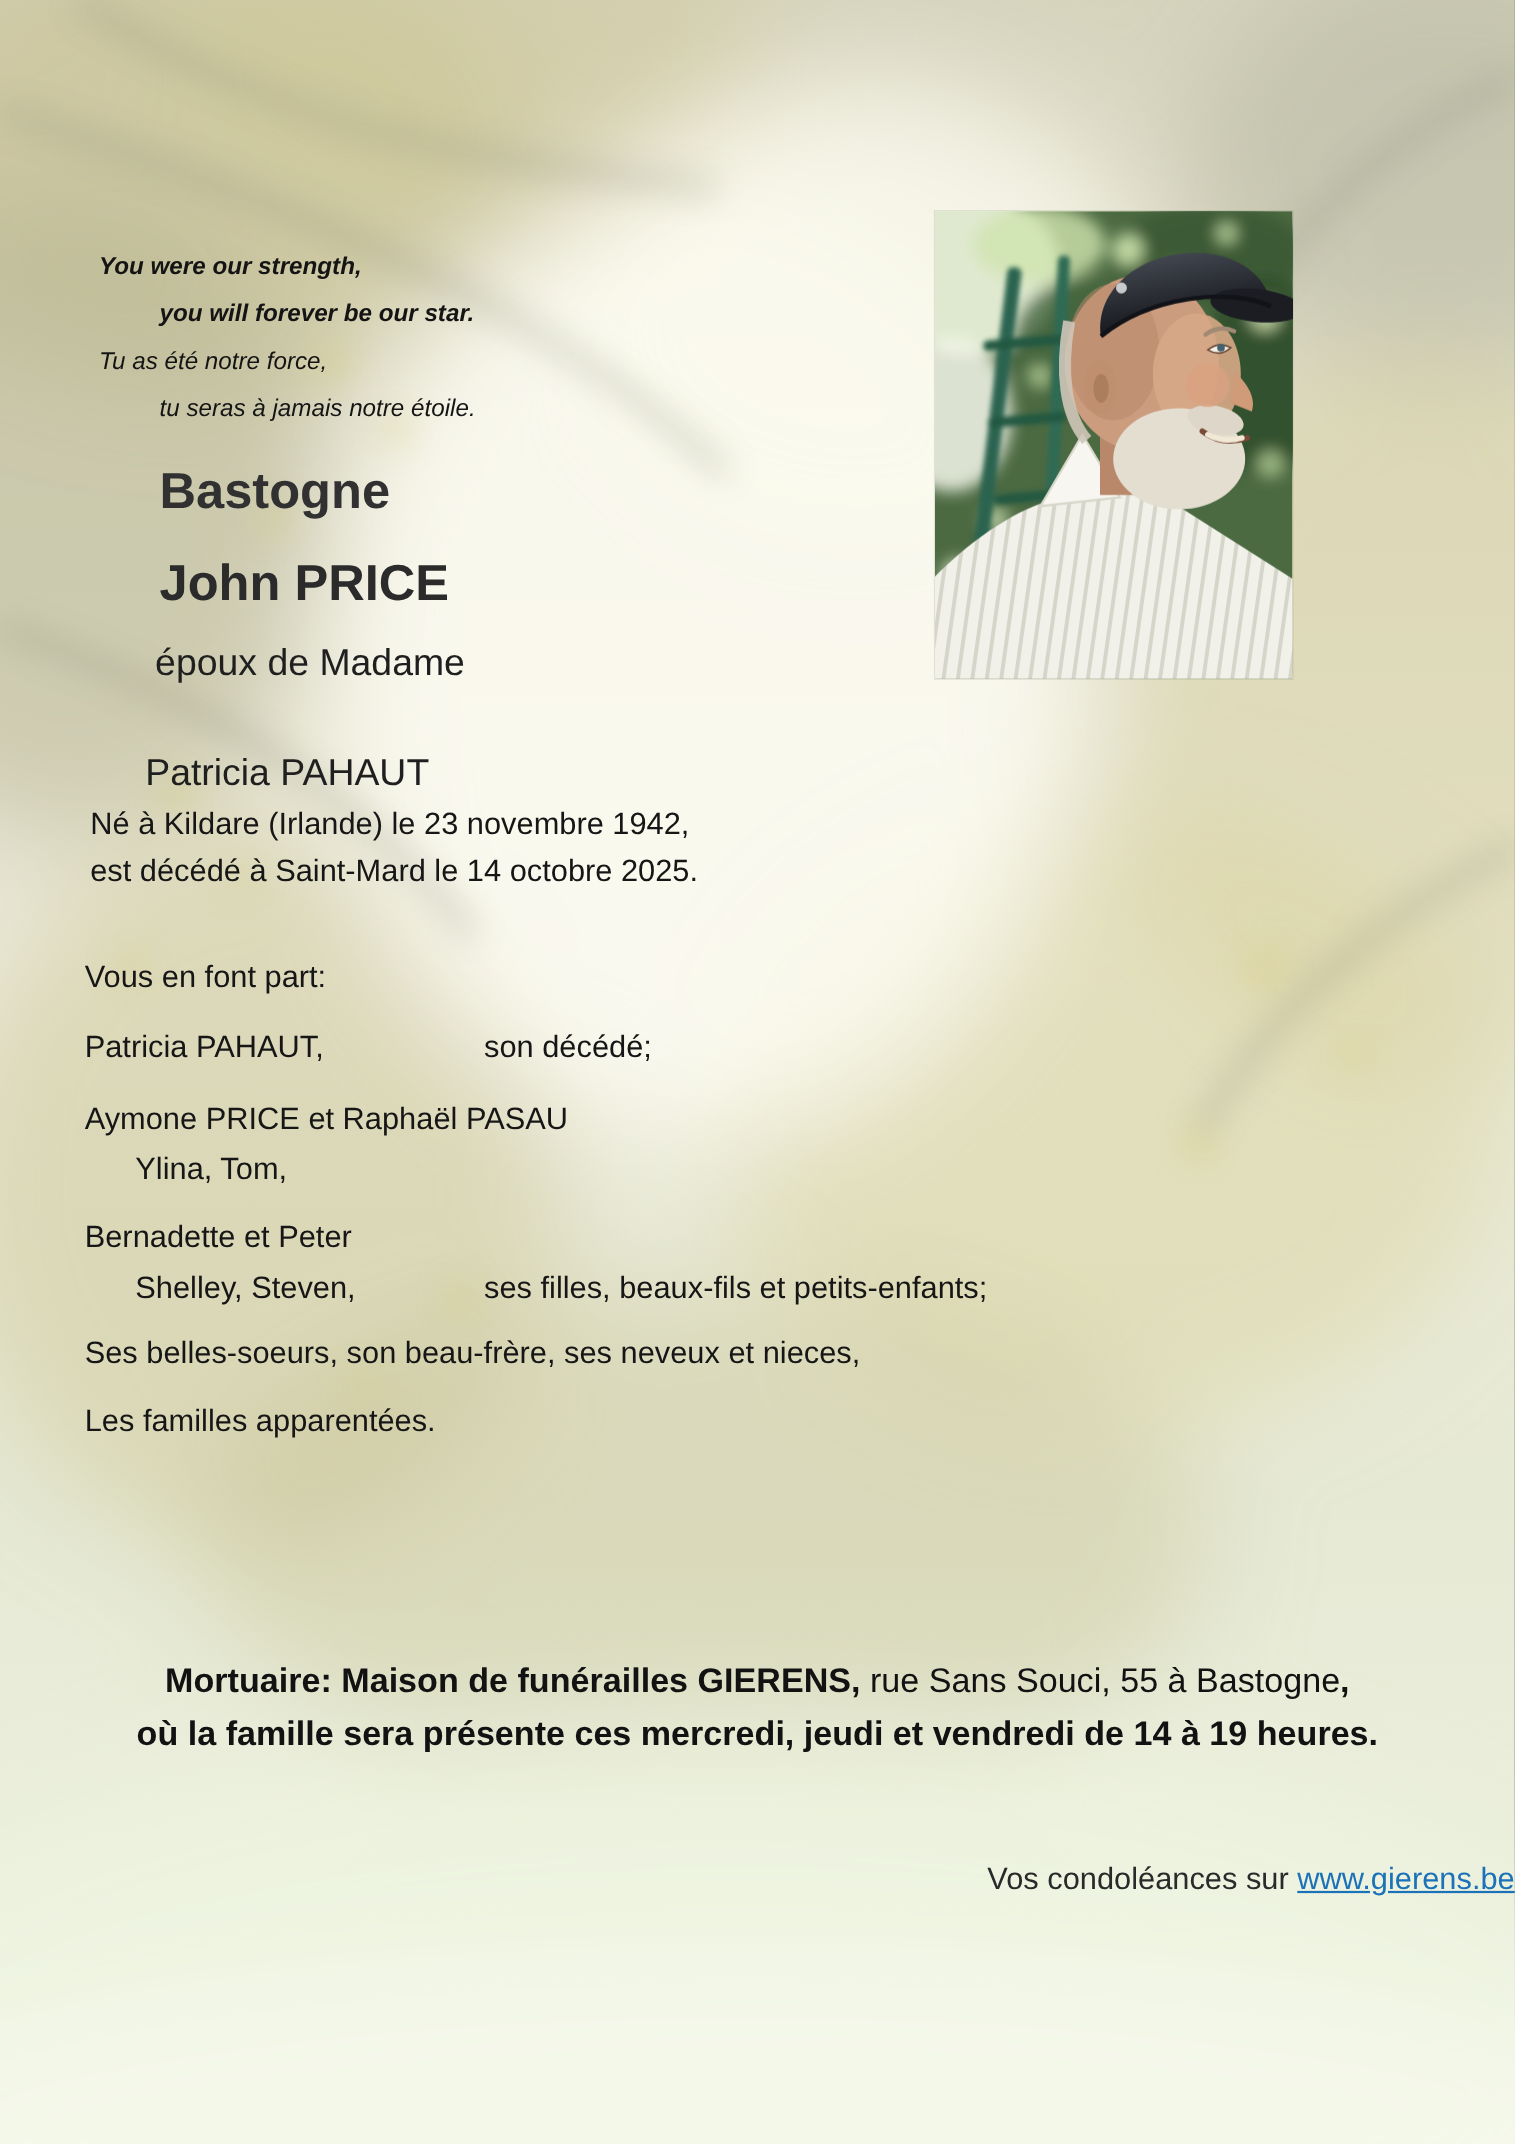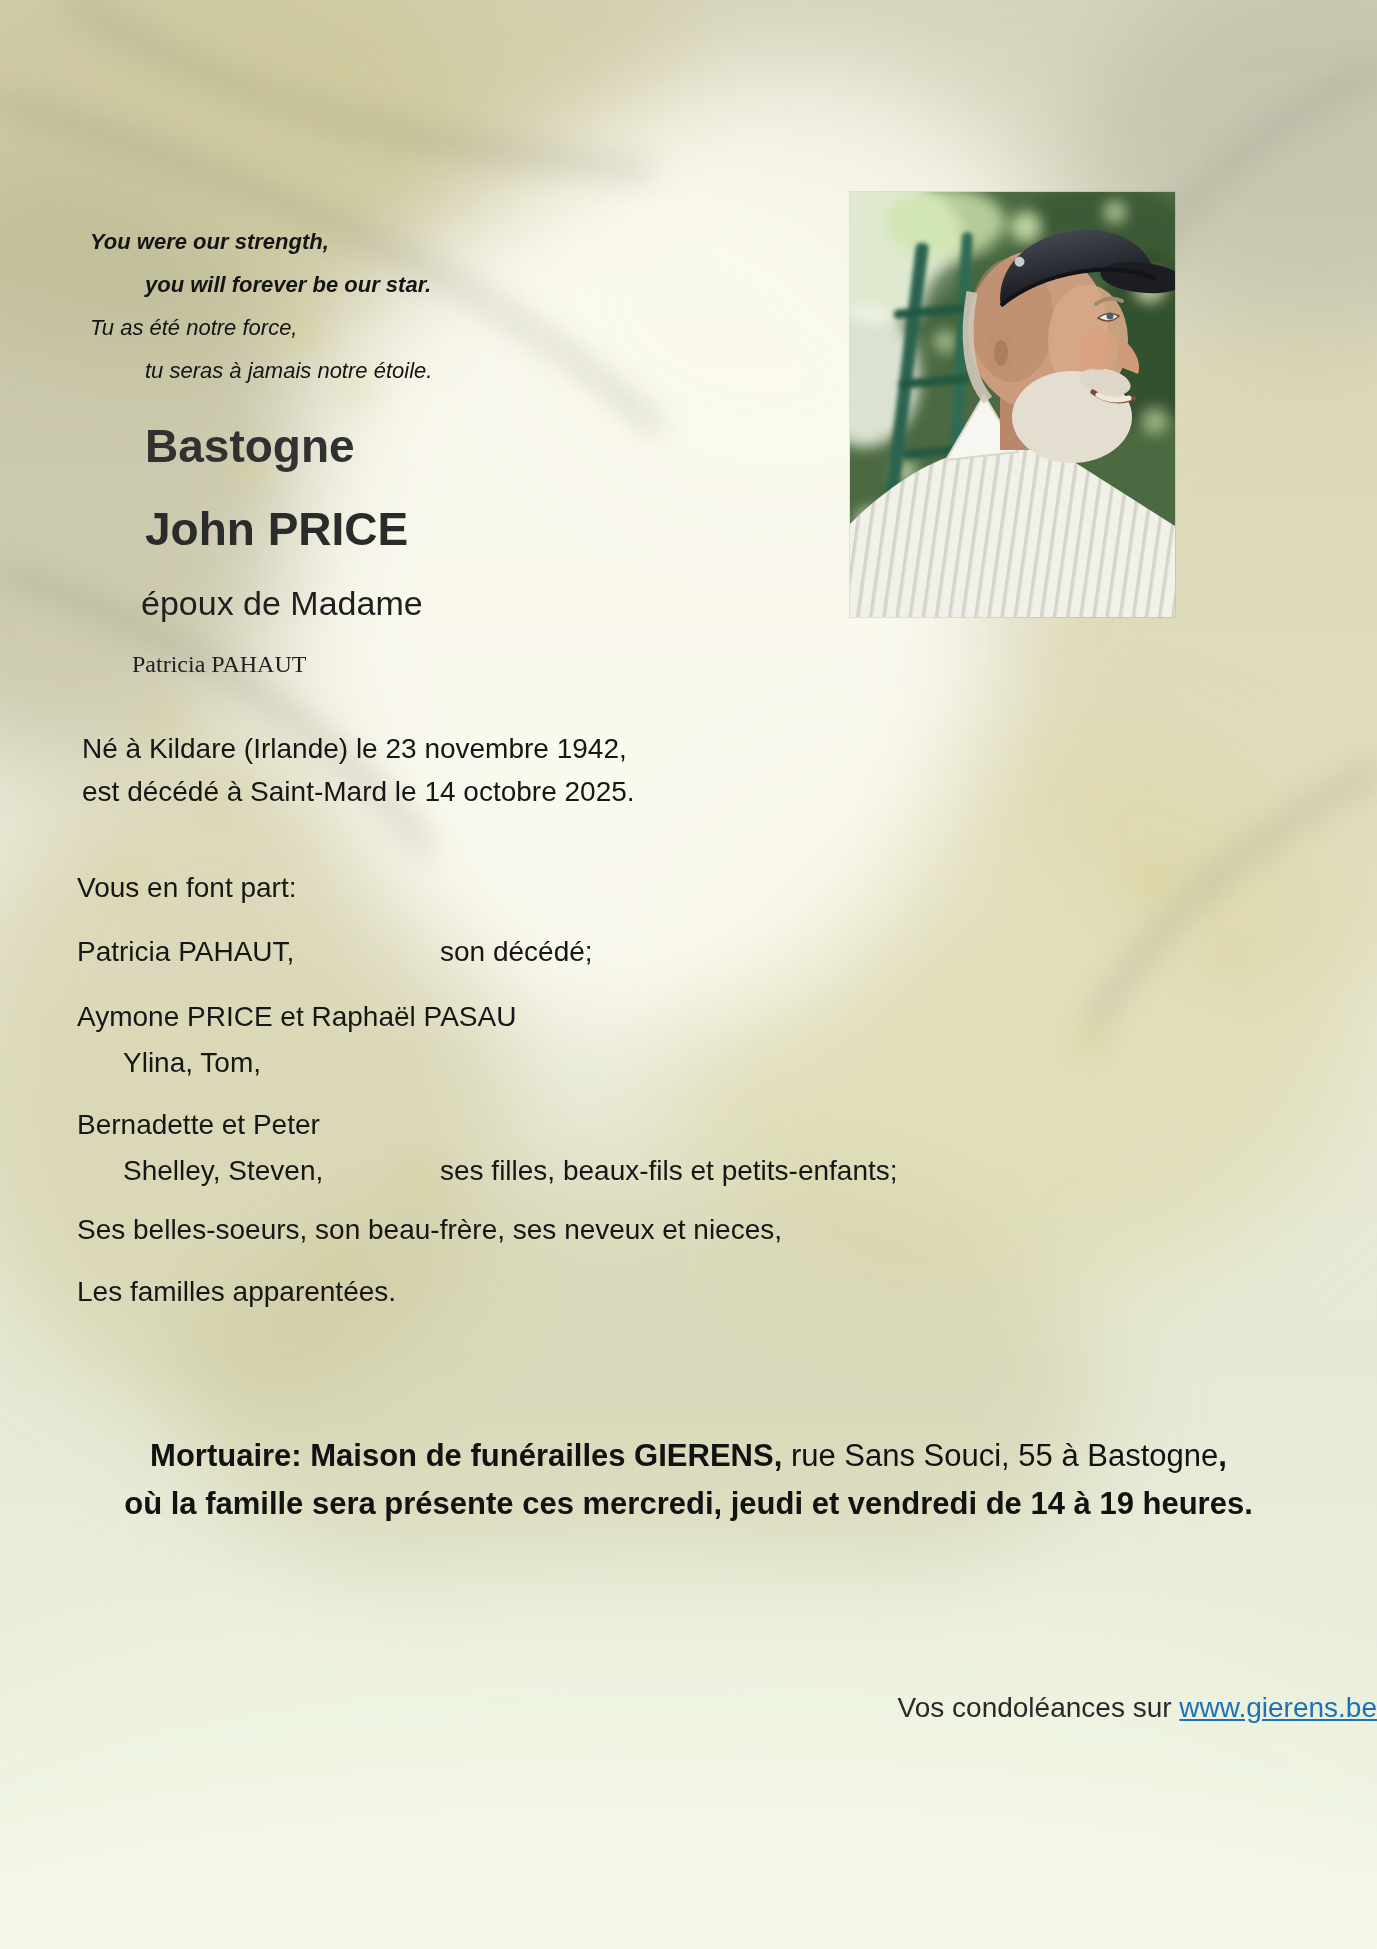--- a/index.html
+++ b/index.html
@@ -16,21 +16,21 @@
   .txt{position:absolute;white-space:nowrap;}
   
   .epigraph{position:absolute;left:90px;top:220px;font-size:22px;line-height:43px;color:#141414;}
   .ep{font-style:italic;}
   .ep.b{font-weight:bold;}
   .ep.ind{padding-left:55px;}
   
   .honorific{left:145px;top:419px;font-size:46px;font-weight:bold;color:#313131;}
   .dname{left:145px;top:502px;font-size:46px;font-weight:bold;color:#2b2b2b;}
   .spouse1{left:141px;top:584px;font-size:34px;color:#1f1f1f;}
-  .spouse2{left:132px;top:651px;font-size:24px;color:#1f1f1f;font-family:Liberation Serif, serif;}
+  .spouse2{left:132px;top:684px;font-size:34px;color:#1f1f1f;}
   .dates{position:absolute;left:82px;top:727px;font-size:28px;line-height:43px;color:#161616;}
   
   .photo{
     position:absolute;left:850px;top:192px;width:325px;height:425px;
     box-shadow:0 0 0 1px rgba(90,100,70,.15);
   }
   .photo svg{display:block;width:100%;height:100%;}
   
   .family{position:absolute;left:77px;top:0;width:1220px;font-size:28px;color:#161616;}
   .frow{position:absolute;left:0;width:100%;}
@@ -40,21 +40,21 @@
   .f-r0{top:936px;}
   .f-r1{top:1001px;}
   .f-r2{top:1047px;}
   .f-r3{top:1109px;}
   .f-r4{top:1155px;}
   .f-r5{top:1214px;}
   .f-r6{top:1276px;}
   
   .ceremony{position:absolute;left:0;top:1398px;width:100%;text-align:center;
     font-size:31px;font-weight:bold;line-height:48px;color:#121212;}
-  .mortuary{position:absolute;left:0;top:1432px;width:100%;text-align:center;
+  .mortuary{position:absolute;left:0;top:1504px;width:100%;text-align:center;
     font-size:31px;line-height:48px;color:#121212;}
   .b{font-weight:bold;}
   
   .condolences{position:absolute;left:0;top:1692px;width:100%;text-align:right;
     font-size:28px;color:#2a2a2a;}
   .condolences a{color:#1b72b8;text-decoration:underline;cursor:pointer;}
 </style>
 </head>
 <body>
 

